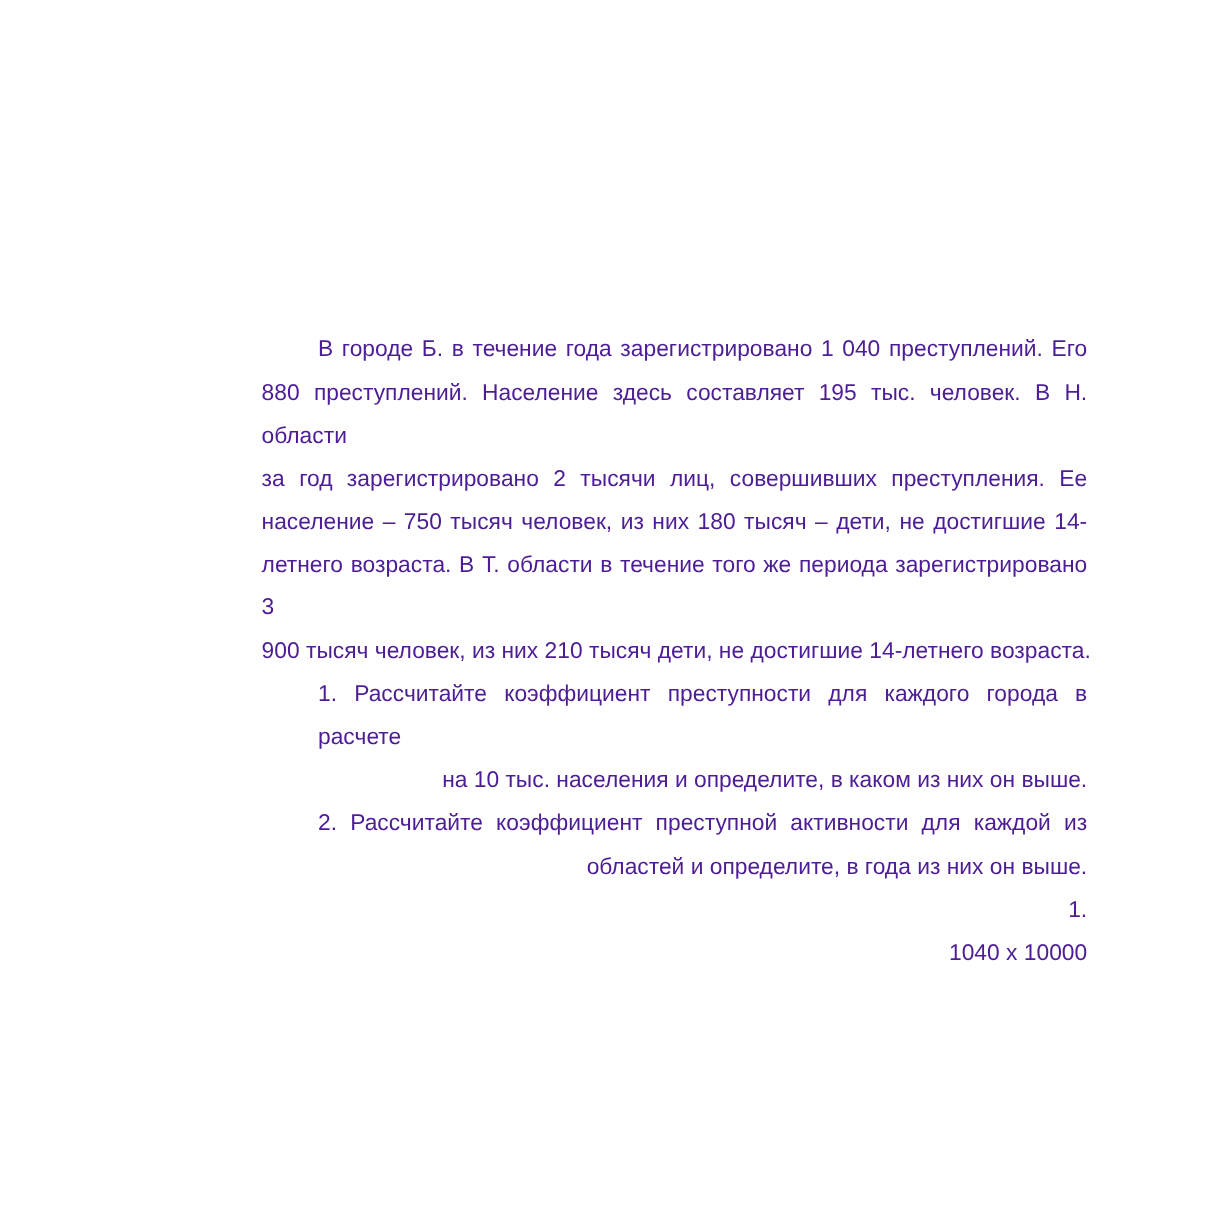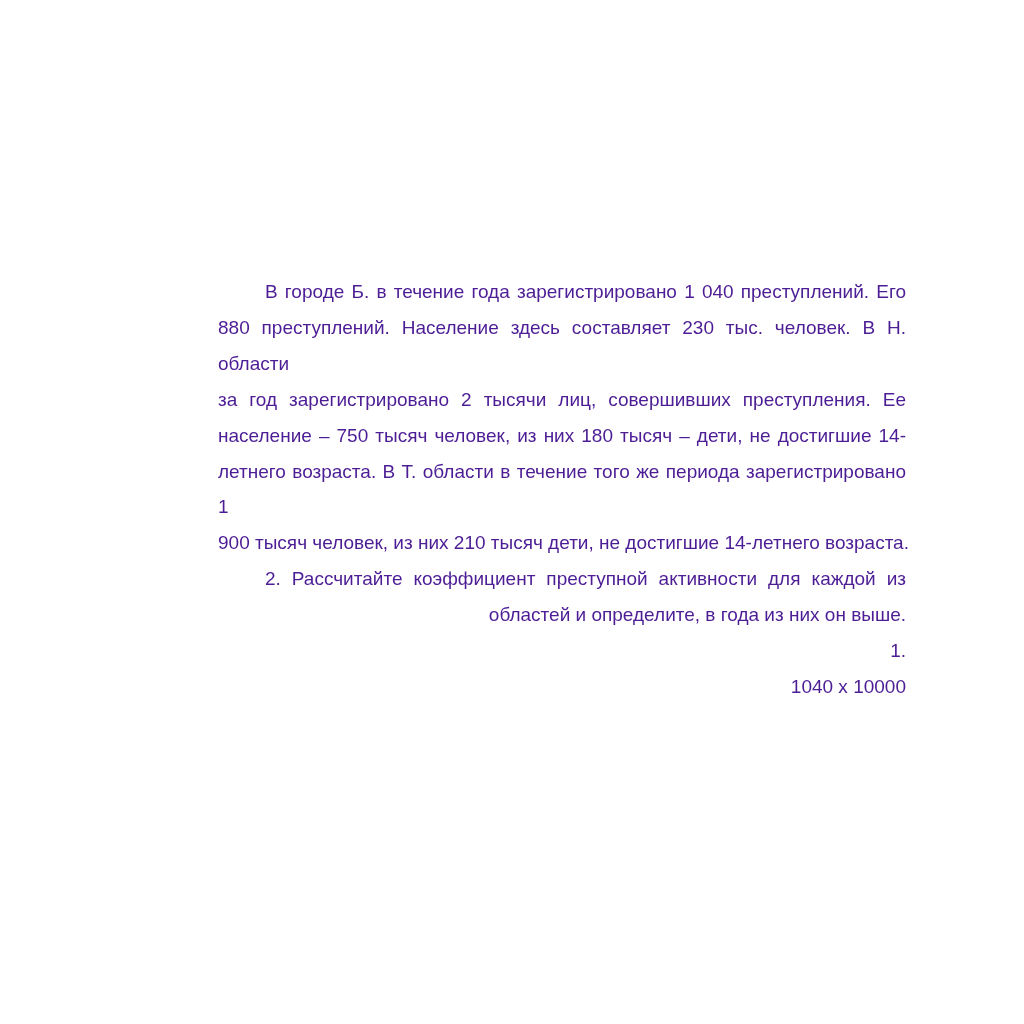--- a/index.html
+++ b/index.html
@@ -54,28 +54,32 @@
   }
 </style>
 </head>
 <body>
 
 <div class="page">
   <div class="text-block">
 
     <div>
       <div class="line j ind">В городе Б. в течение года зарегистрировано 1 040 преступлений. Его</div>
-      <div class="line j">880 преступлений. Население здесь составляет 230 тыс. человек. В Н. области</div>
+      <div class="line j">880 преступлений. Население здесь составляет 195 тыс. человек. В Н. области</div>
       <div class="line j">за год зарегистрировано 2 тысячи лиц, совершивших преступления. Ее</div>
       <div class="line j">население – 750 тысяч человек, из них 180 тысяч – дети, не достигшие 14-</div>
-      <div class="line j">летнего возраста. В Т. области в течение того же периода зарегистрировано 1</div>
+      <div class="line j">летнего возраста. В Т. области в течение того же периода зарегистрировано 3</div>
       <div class="line l">900 тысяч человек, из них 210 тысяч дети, не достигшие 14-летнего возраста.</div>
     </div>
 
 
+    <div>
+      <div class="line j ind">1. Рассчитайте коэффициент преступности для каждого города в расчете</div>
+      <div class="line l">на 10 тыс. населения и определите, в каком из них он выше.</div>
+    </div>
 
     <div>
       <div class="line j ind">2. Рассчитайте коэффициент преступной активности для каждой из</div>
       <div class="line l">областей и определите, в года из них он выше.</div>
     </div>
 
     <div class="line l num">1.</div>
 
     <div class="line l calc-ind">1040 x 10000</div>
 

